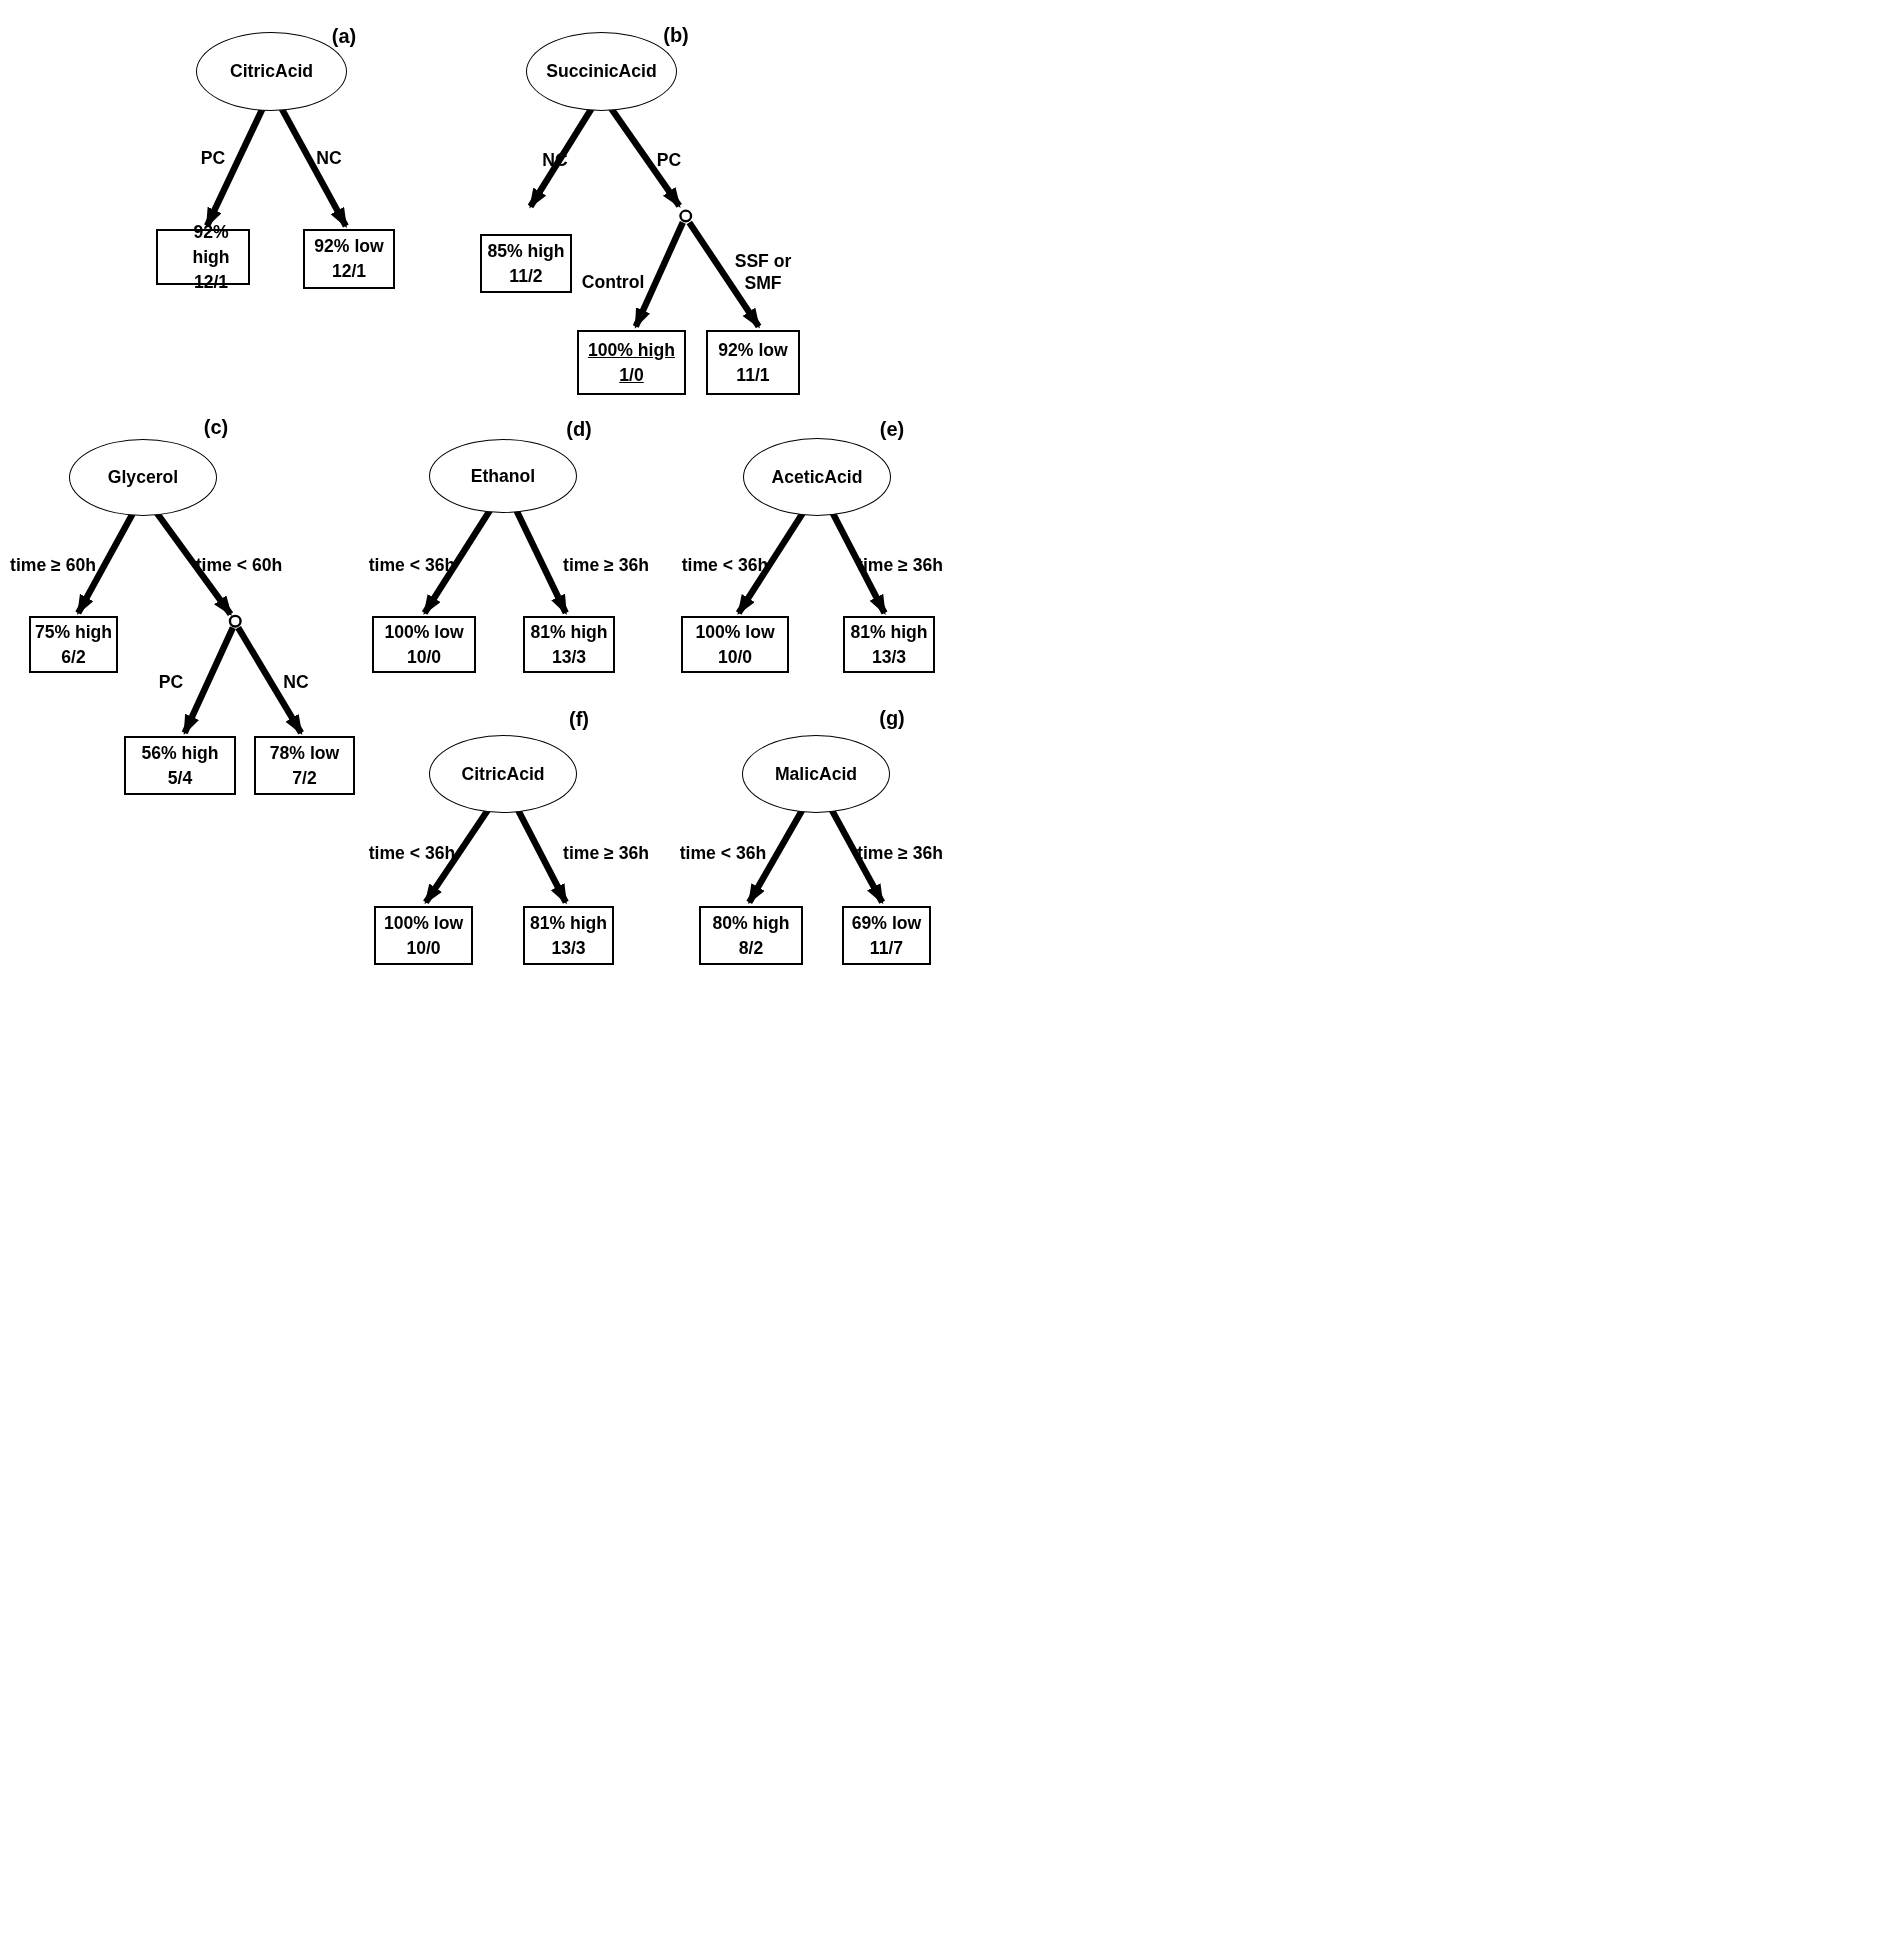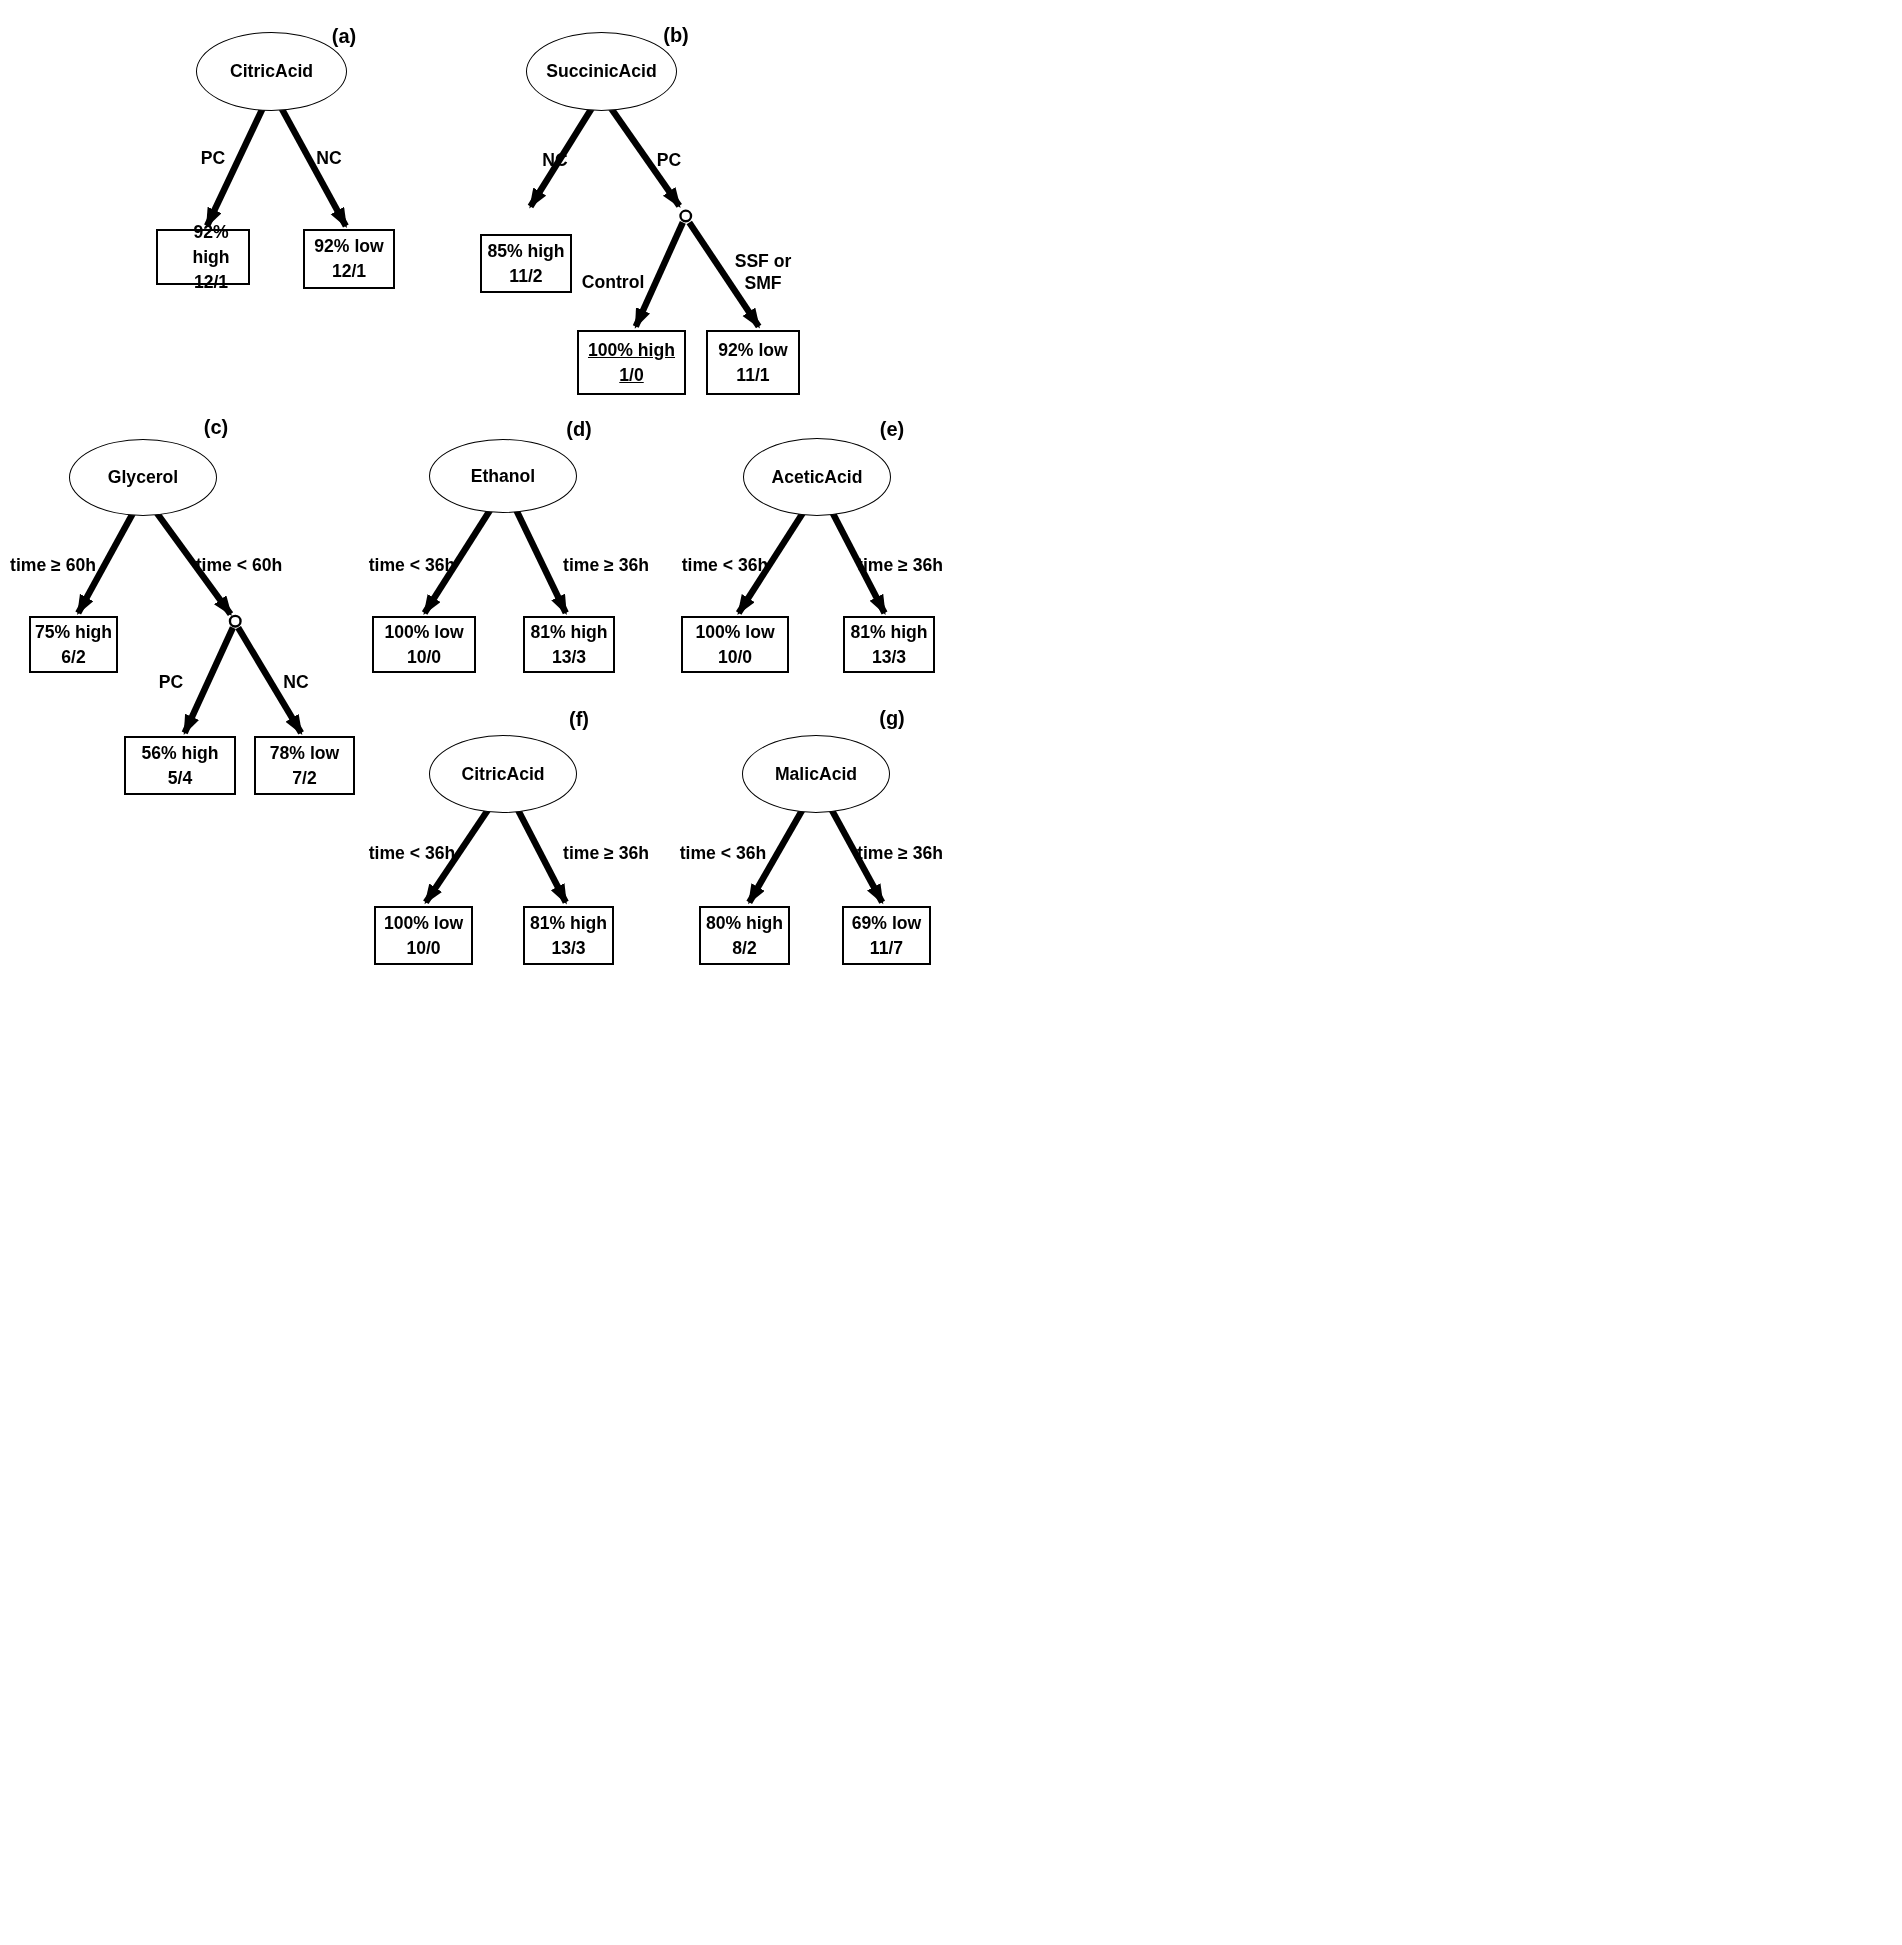--- a/index.html
+++ b/index.html
@@ -188,21 +188,21 @@
     <span>13/3</span>
   </div>
 
   <div class="plabel" style="left:892px; top:718px;">(g)</div>
   <div class="enode" style="left:742px; top:735px; width:148px; height:78px;">
     <span>Malic</span>
     <span>Acid</span>
   </div>
   <div class="blabel" style="left:723px; top:853px;">time &lt; 36h</div>
   <div class="blabel" style="left:900px; top:853px;">time ≥ 36h</div>
-  <div class="leaf" style="left:699px; top:906px; width:91px; height:59px;">
+  <div class="leaf" style="left:699px; top:906px; width:104px; height:59px;">
     <span>80% high</span>
     <span>8/2</span>
   </div>
   <div class="leaf" style="left:842px; top:906px; width:89px; height:59px;">
     <span>69% low</span>
     <span>11/7</span>
   </div>
 
 </div>
 

